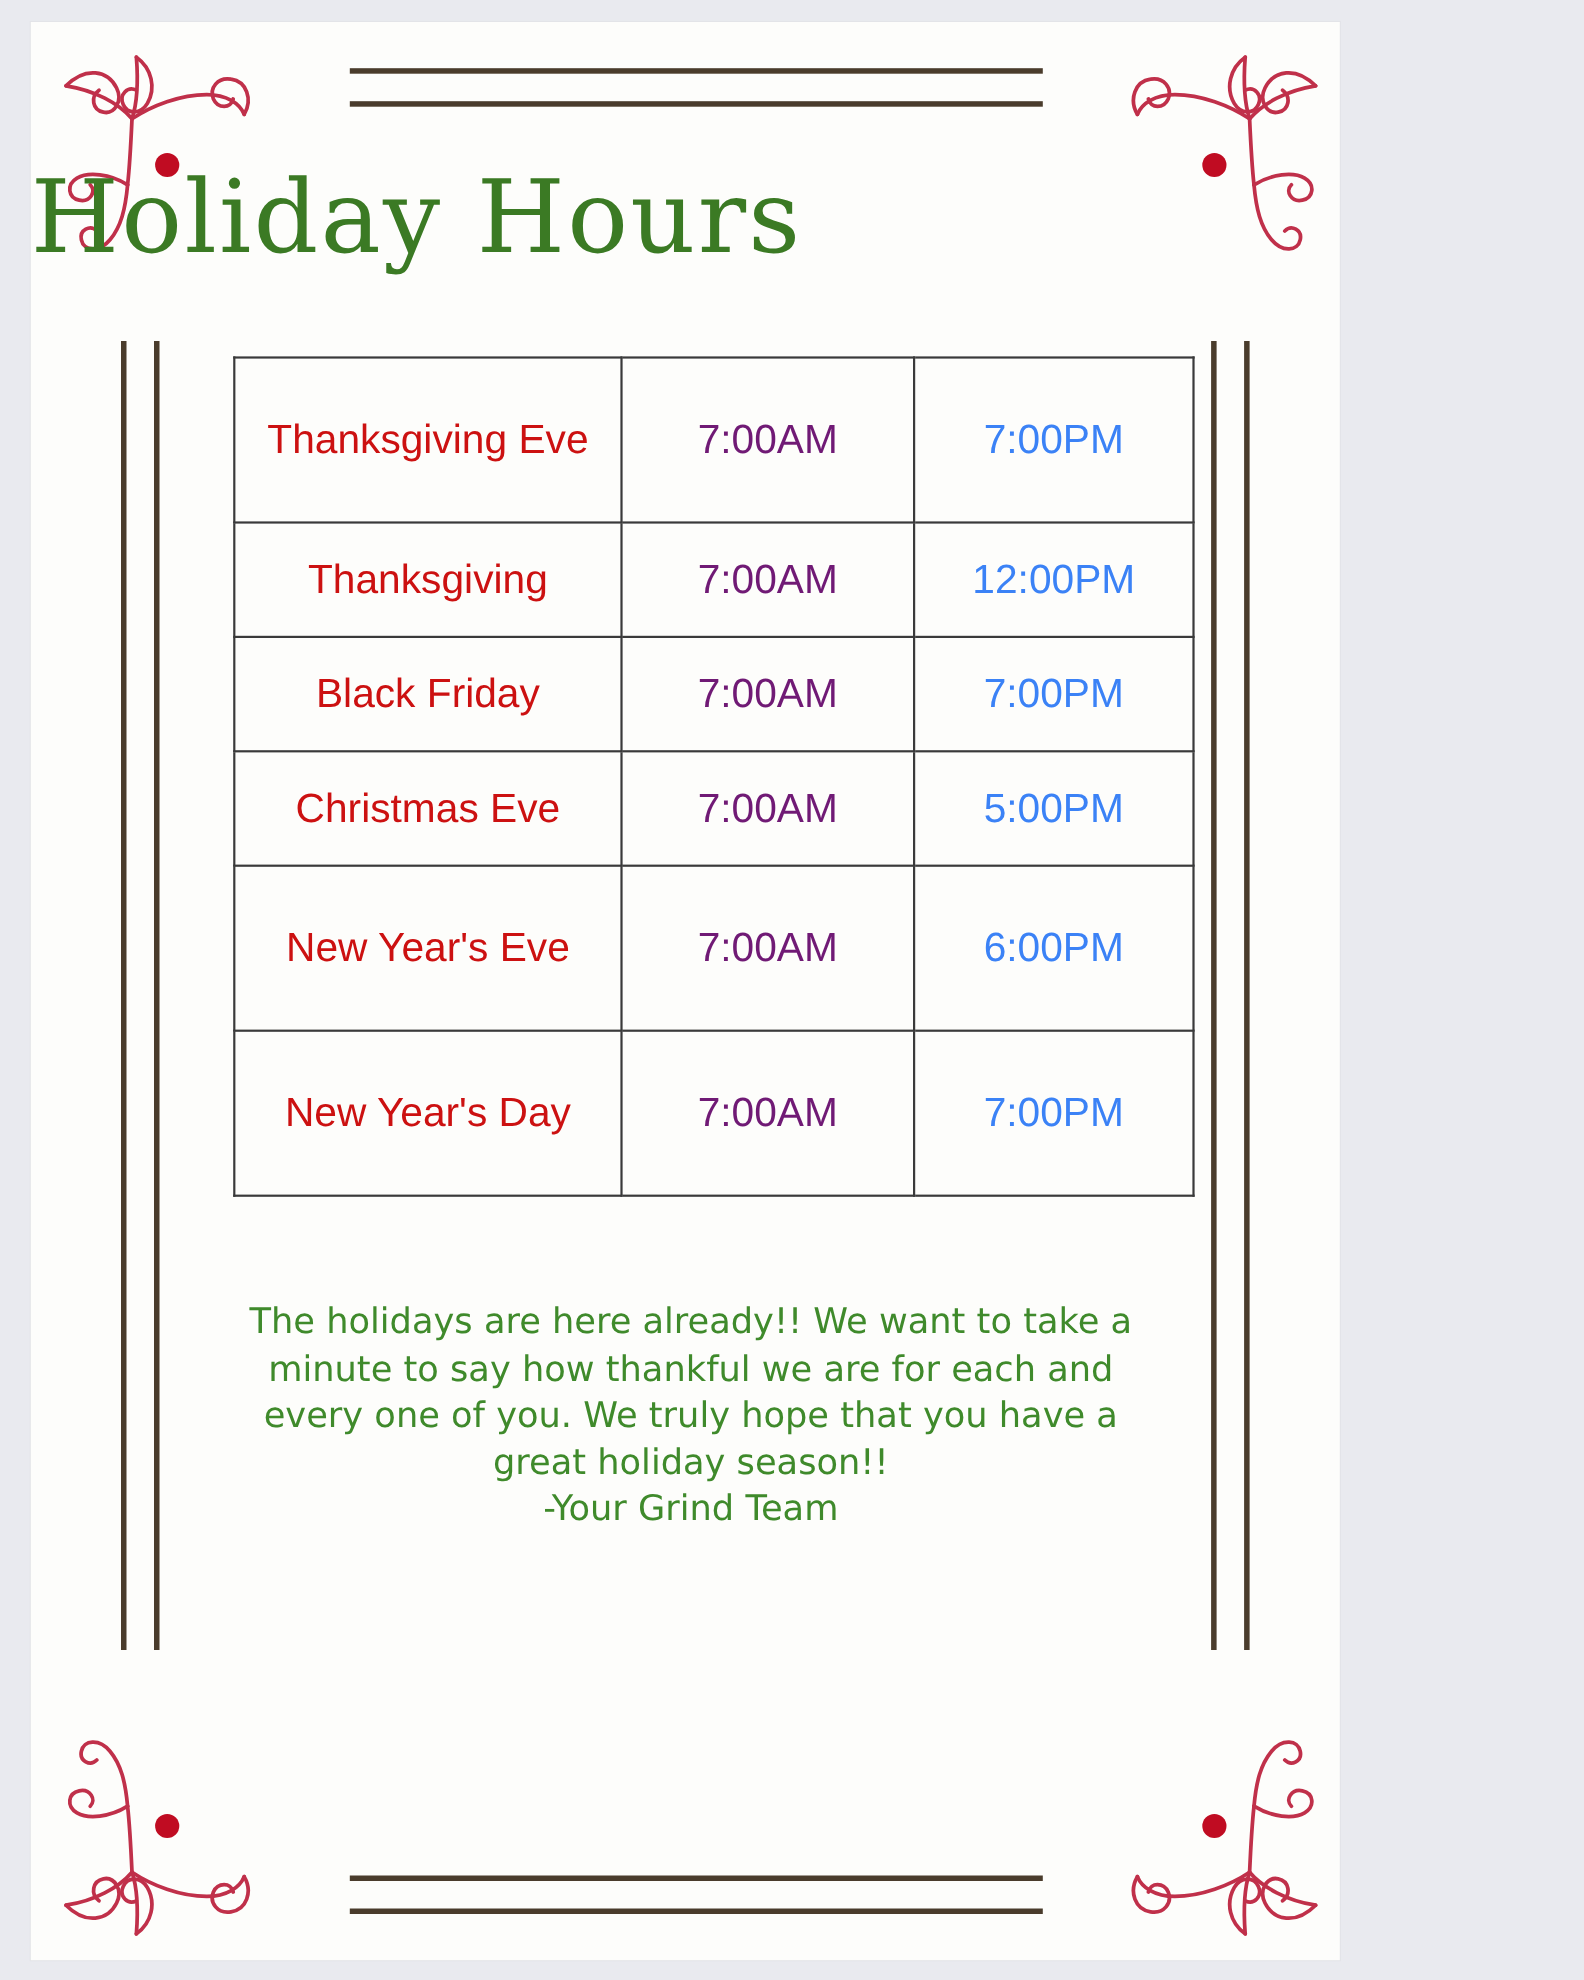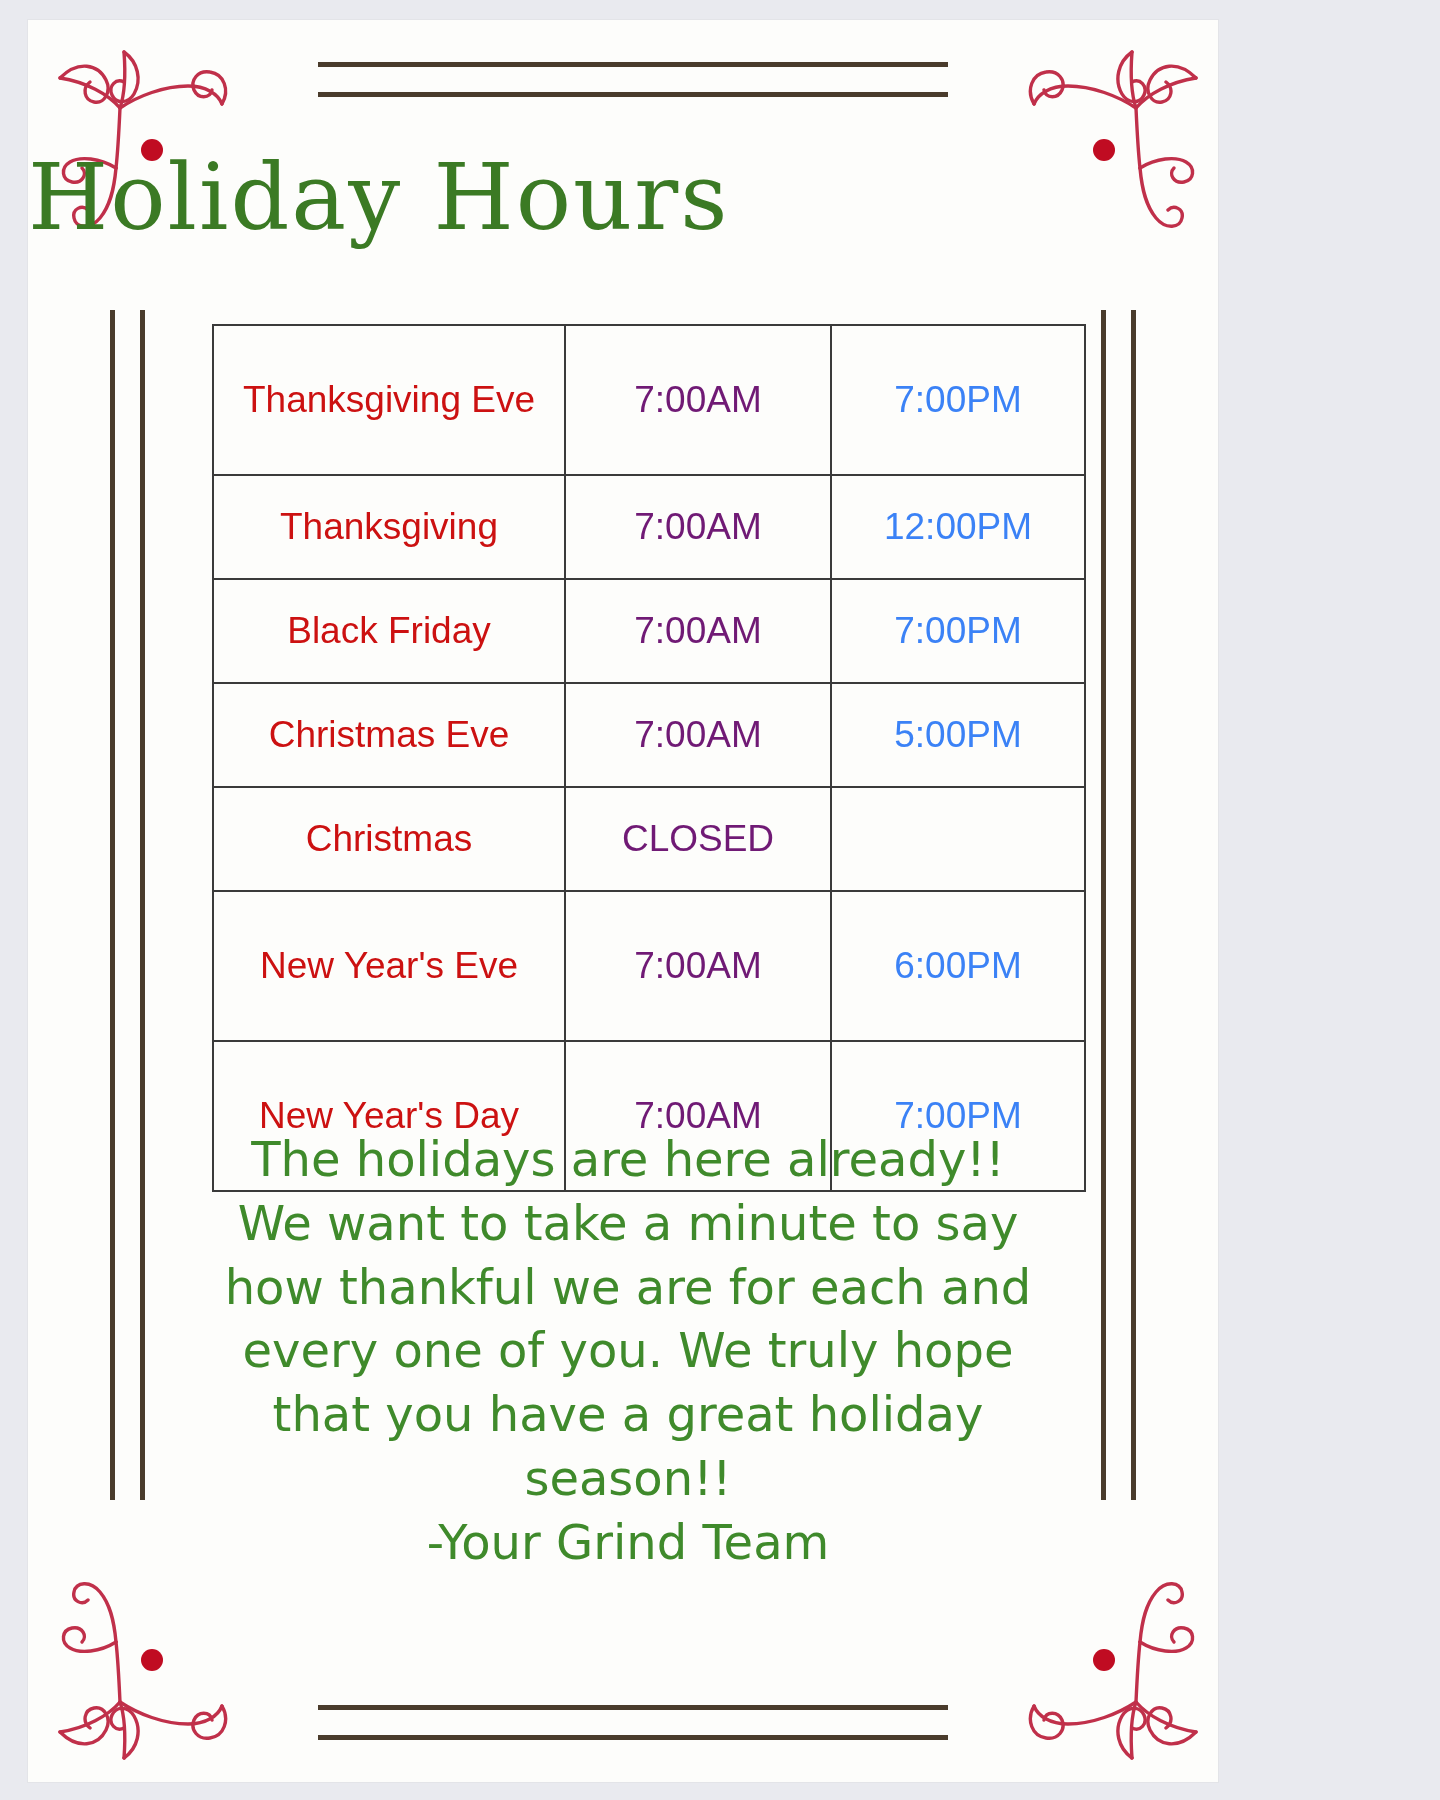--- a/index.html
+++ b/index.html
@@ -82,26 +82,26 @@
   .col-day   { width: 338px; color: #cc1111; }
   .col-open  { width: 252px; color: #701a75; }
   .col-close { width: 240px; color: #3b82f6; }
   .row-tall td { height: 128px; }
   .row-short td { height: 82px; }
 
   
   .message {
     position: absolute;
     left: 180px;
-    top: 1108px;
+    top: 1160px;
     width: 840px;
     text-align: center;
     color: #3f8a2b;
     font-family: "DejaVu Sans", sans-serif;
-    font-size: 48px;
+    font-size: 32px;
     line-height: 1.33;
   }
   .message .sig { display: block; }
 </style>
 </head>
 <body>
 
 <div class="page">
   <div class="sheet">
 
@@ -194,25 +194,20 @@
         <tr class="row-short">
           <td class="col-day">Black Friday</td>
           <td class="col-open">7:00AM</td>
           <td class="col-close">7:00PM</td>
         </tr>
         <tr class="row-short">
           <td class="col-day">Christmas Eve</td>
           <td class="col-open">7:00AM</td>
           <td class="col-close">5:00PM</td>
         </tr>
-        <tr class="row-short">
-          <td class="col-day">Christmas</td>
-          <td class="col-open">CLOSED</td>
-          <td class="col-close"></td>
-        </tr>
         <tr class="row-tall">
           <td class="col-day">New Year's Eve</td>
           <td class="col-open">7:00AM</td>
           <td class="col-close">6:00PM</td>
         </tr>
         <tr class="row-tall">
           <td class="col-day">New Year's Day</td>
           <td class="col-open">7:00AM</td>
           <td class="col-close">7:00PM</td>
         </tr>

